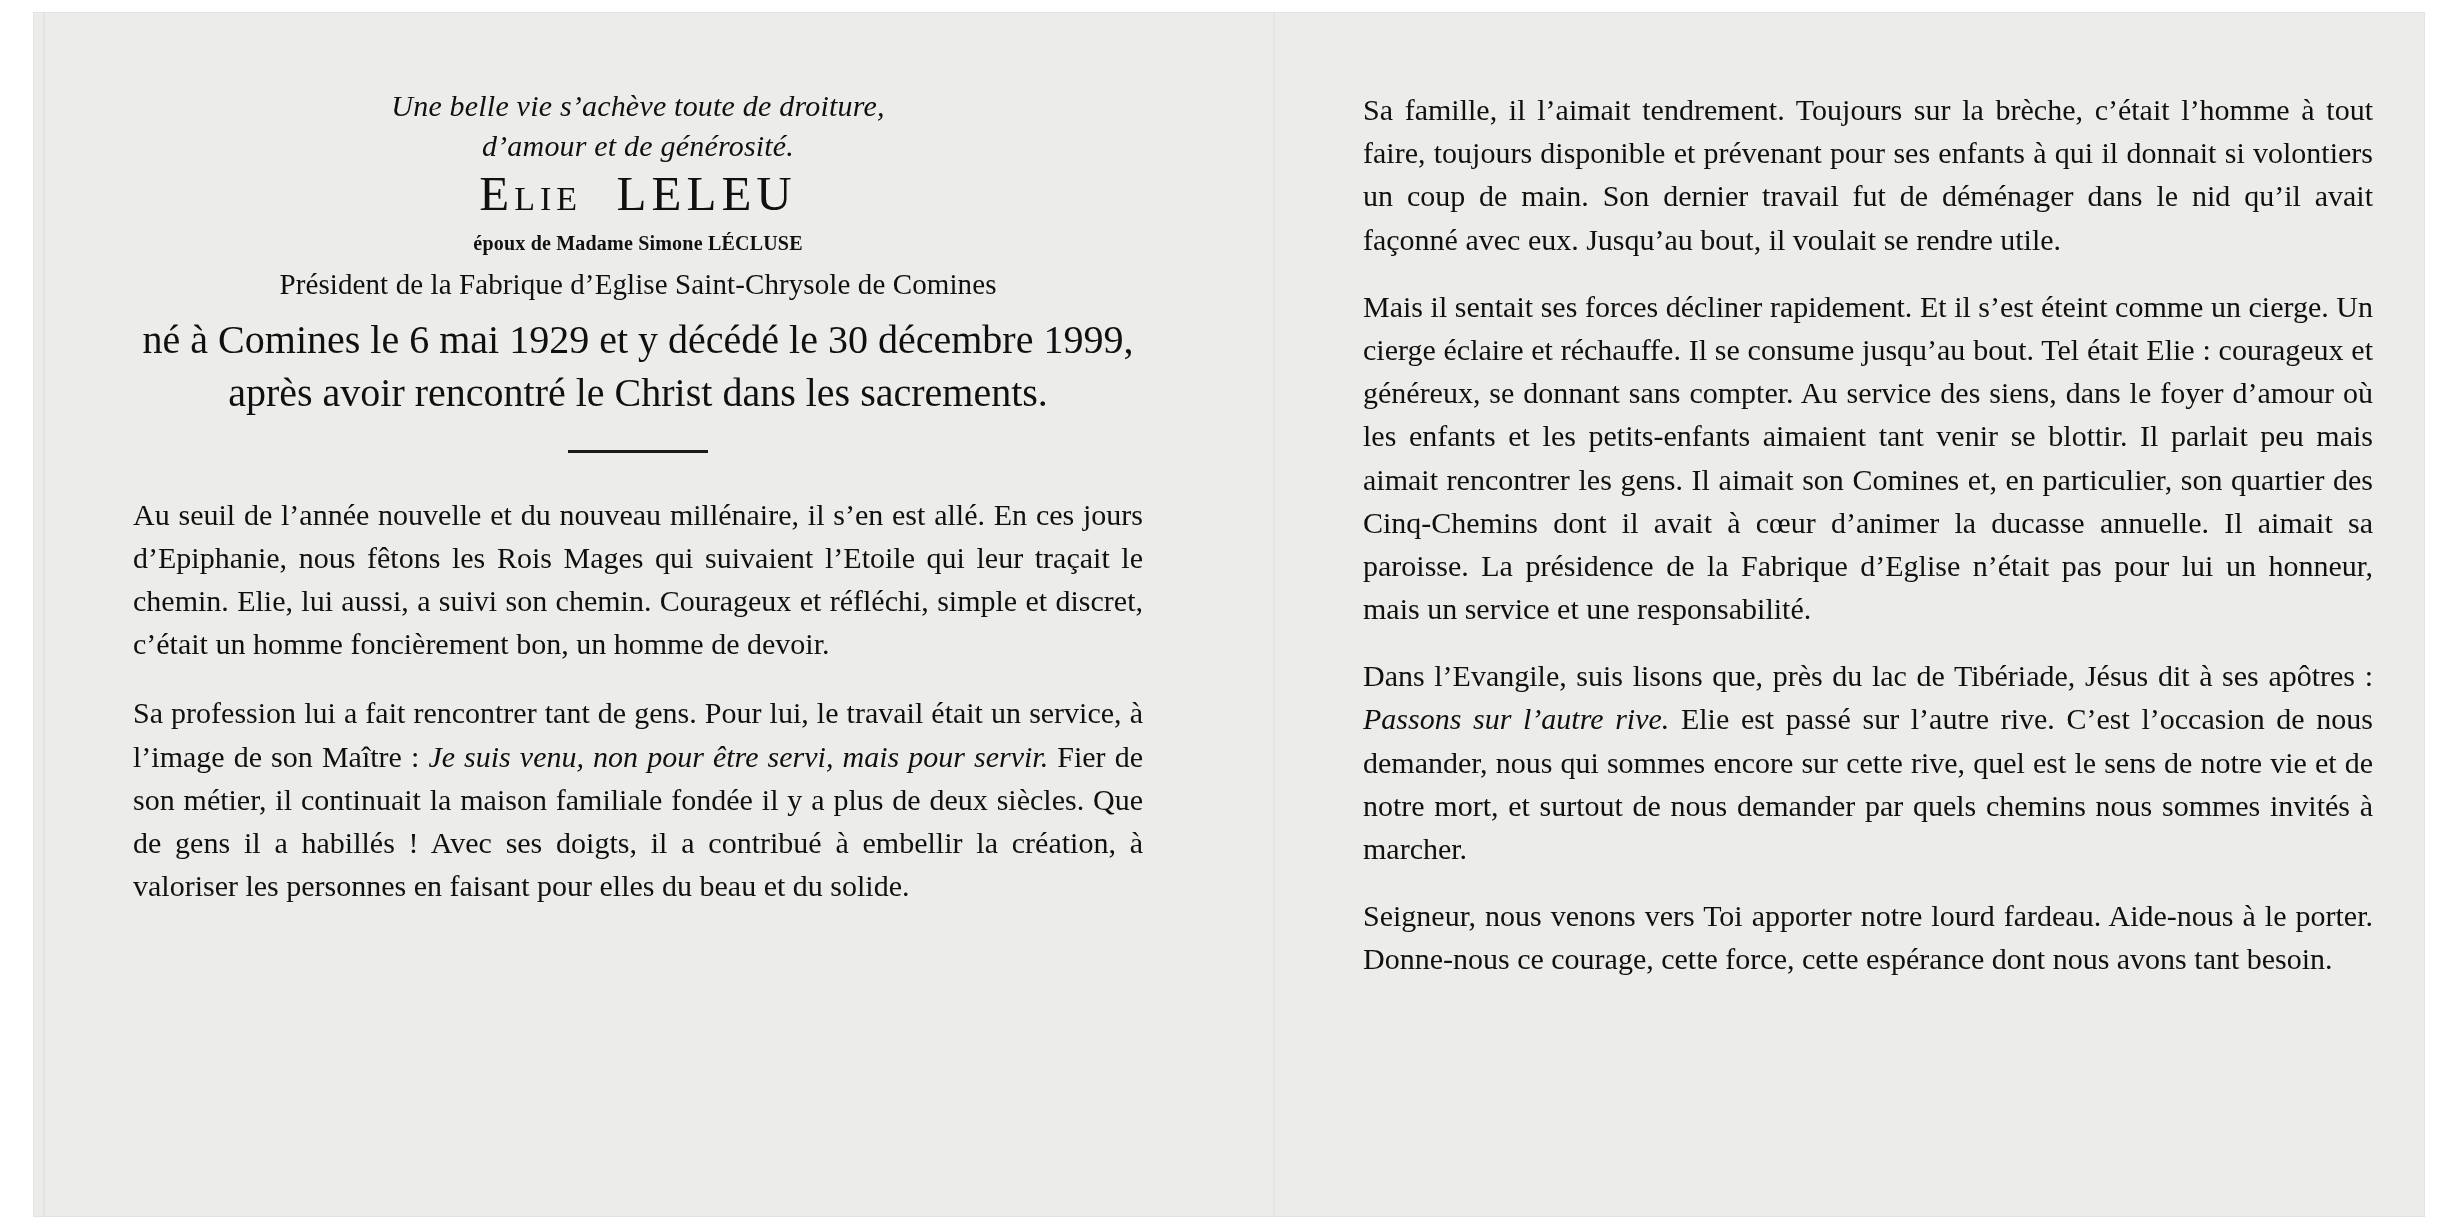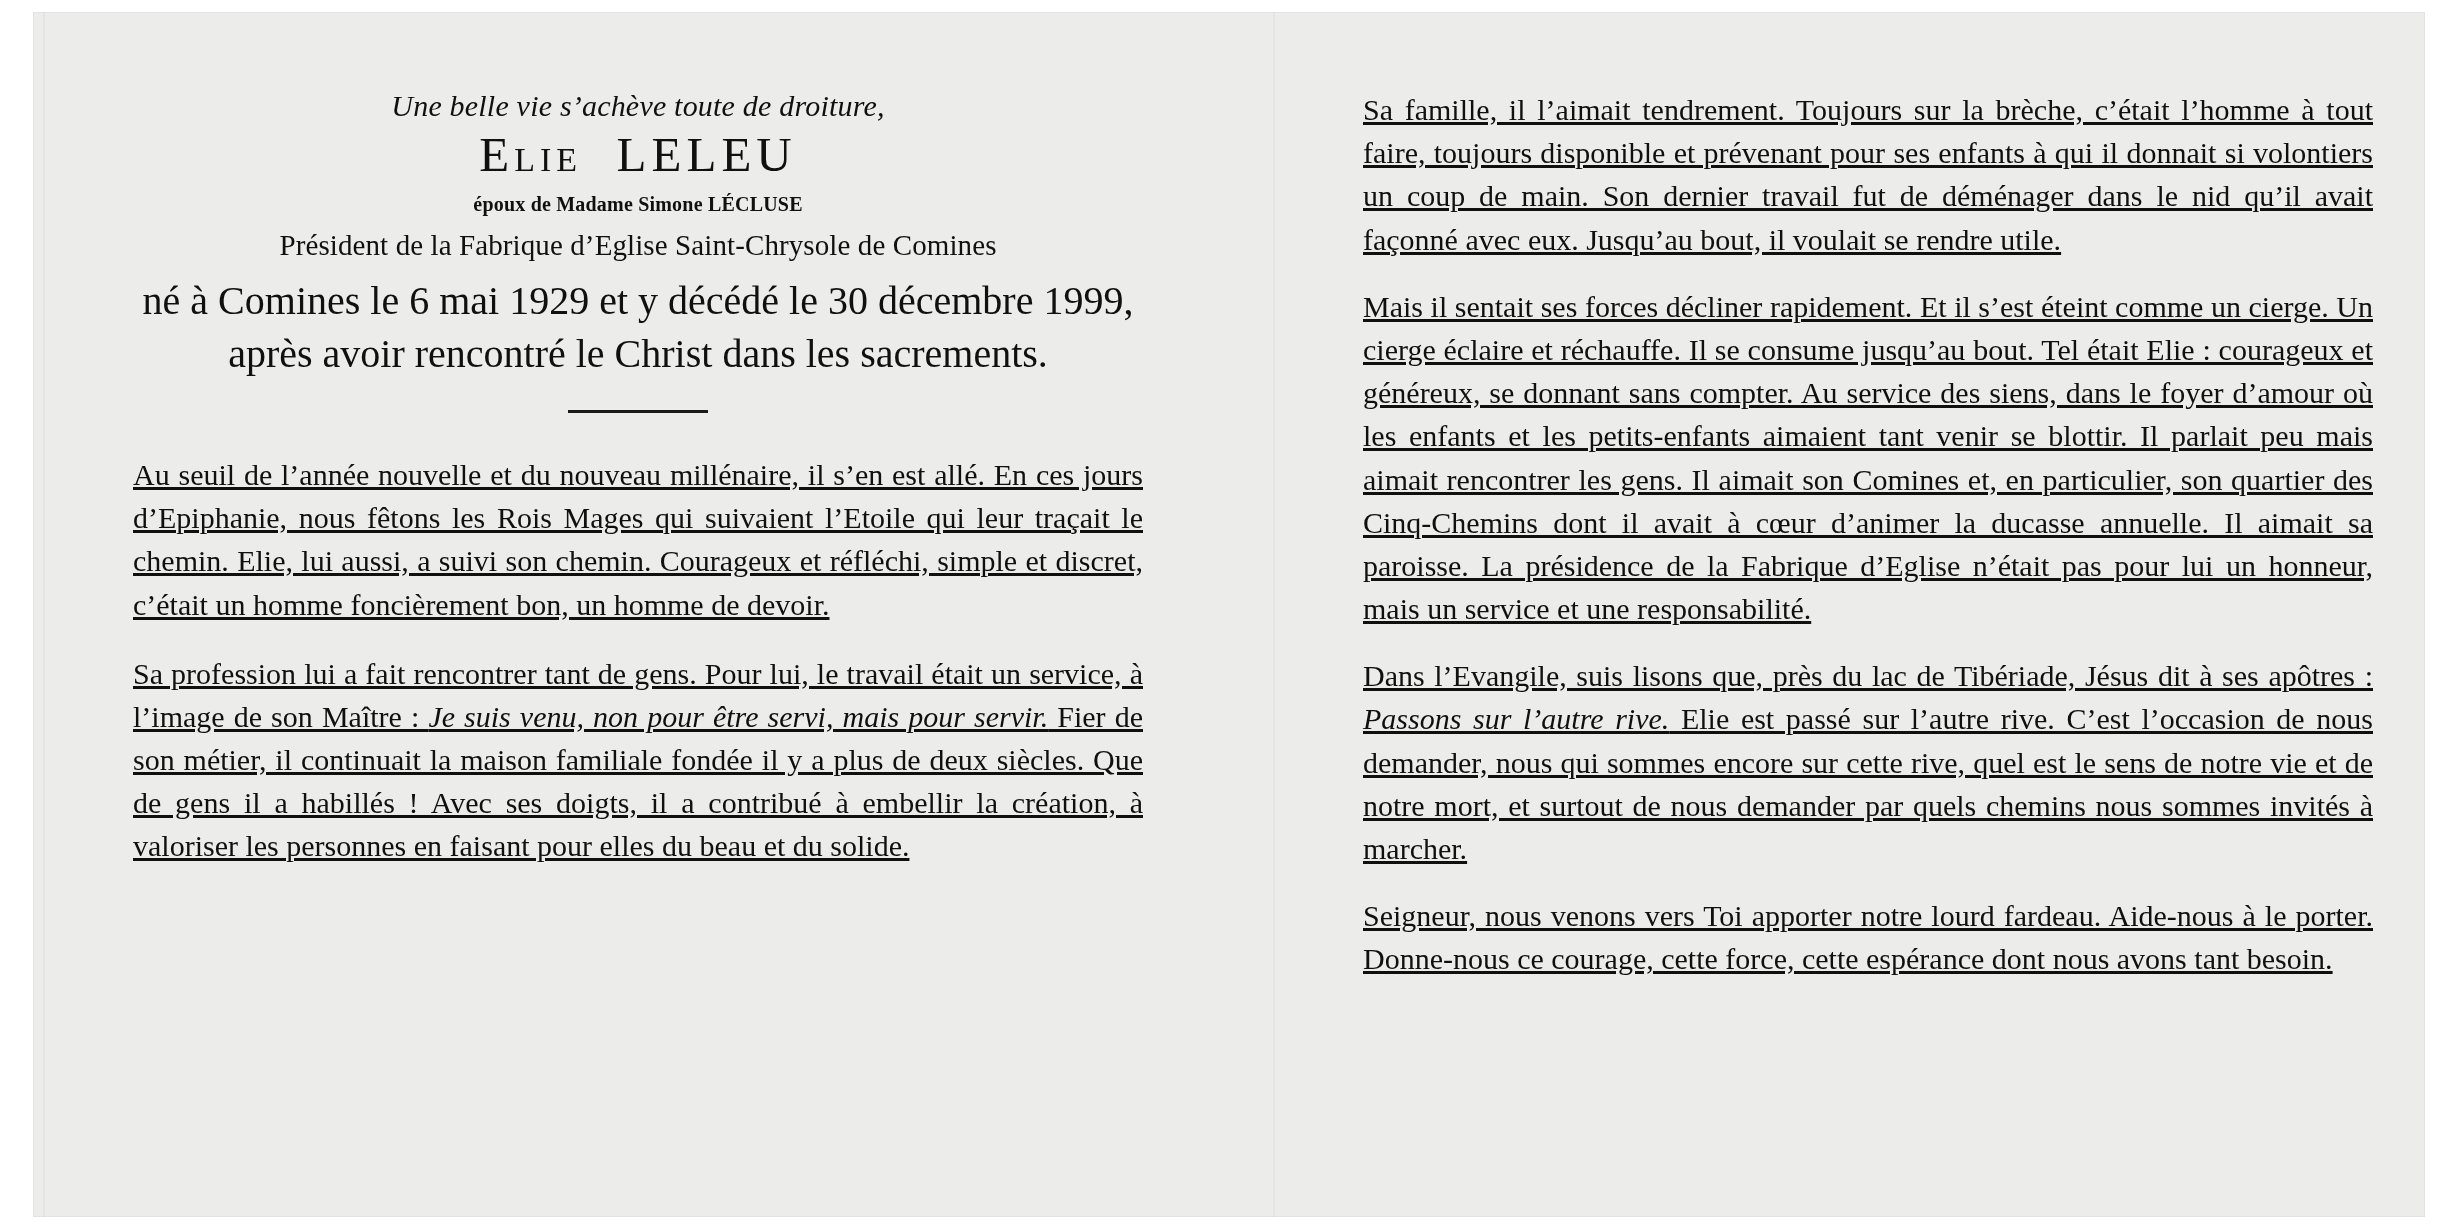--- a/index.html
+++ b/index.html
@@ -114,21 +114,20 @@
 
   
   .body-text {
     margin-top: 40px;
     font-size: 30px;
     line-height: 1.44;
     text-align: justify;
   }
   .body-text p {
     margin: 0 0 26px 0;
-    text-decoration: underline;
   }
   .body-text p:last-child { margin-bottom: 8px; }
   .col-right .body-text {
     margin-top: 60px;
   }
   .col-right .body-text p {
     margin-bottom: 24px;
   }
   em.q { font-style: italic; }
 </style>
@@ -136,20 +135,21 @@
 <body>
 
 <div class="page">
   <div class="scan">
     <div class="columns">
 
       <div class="col col-left">
 
         <div class="epigraph">
           <span class="l1">Une belle vie s’achève toute de droiture,</span>
+          <span class="l2">d’amour et de générosité.</span>
         </div>
 
 
         <div class="deceased-name">Elie  LELEU</div>
 
         <div class="spouse">époux de Madame Simone LÉCLUSE</div>
 
         <div class="role">Président de la Fabrique d’Eglise Saint-Chrysole de Comines</div>
 
         <div class="dates">

